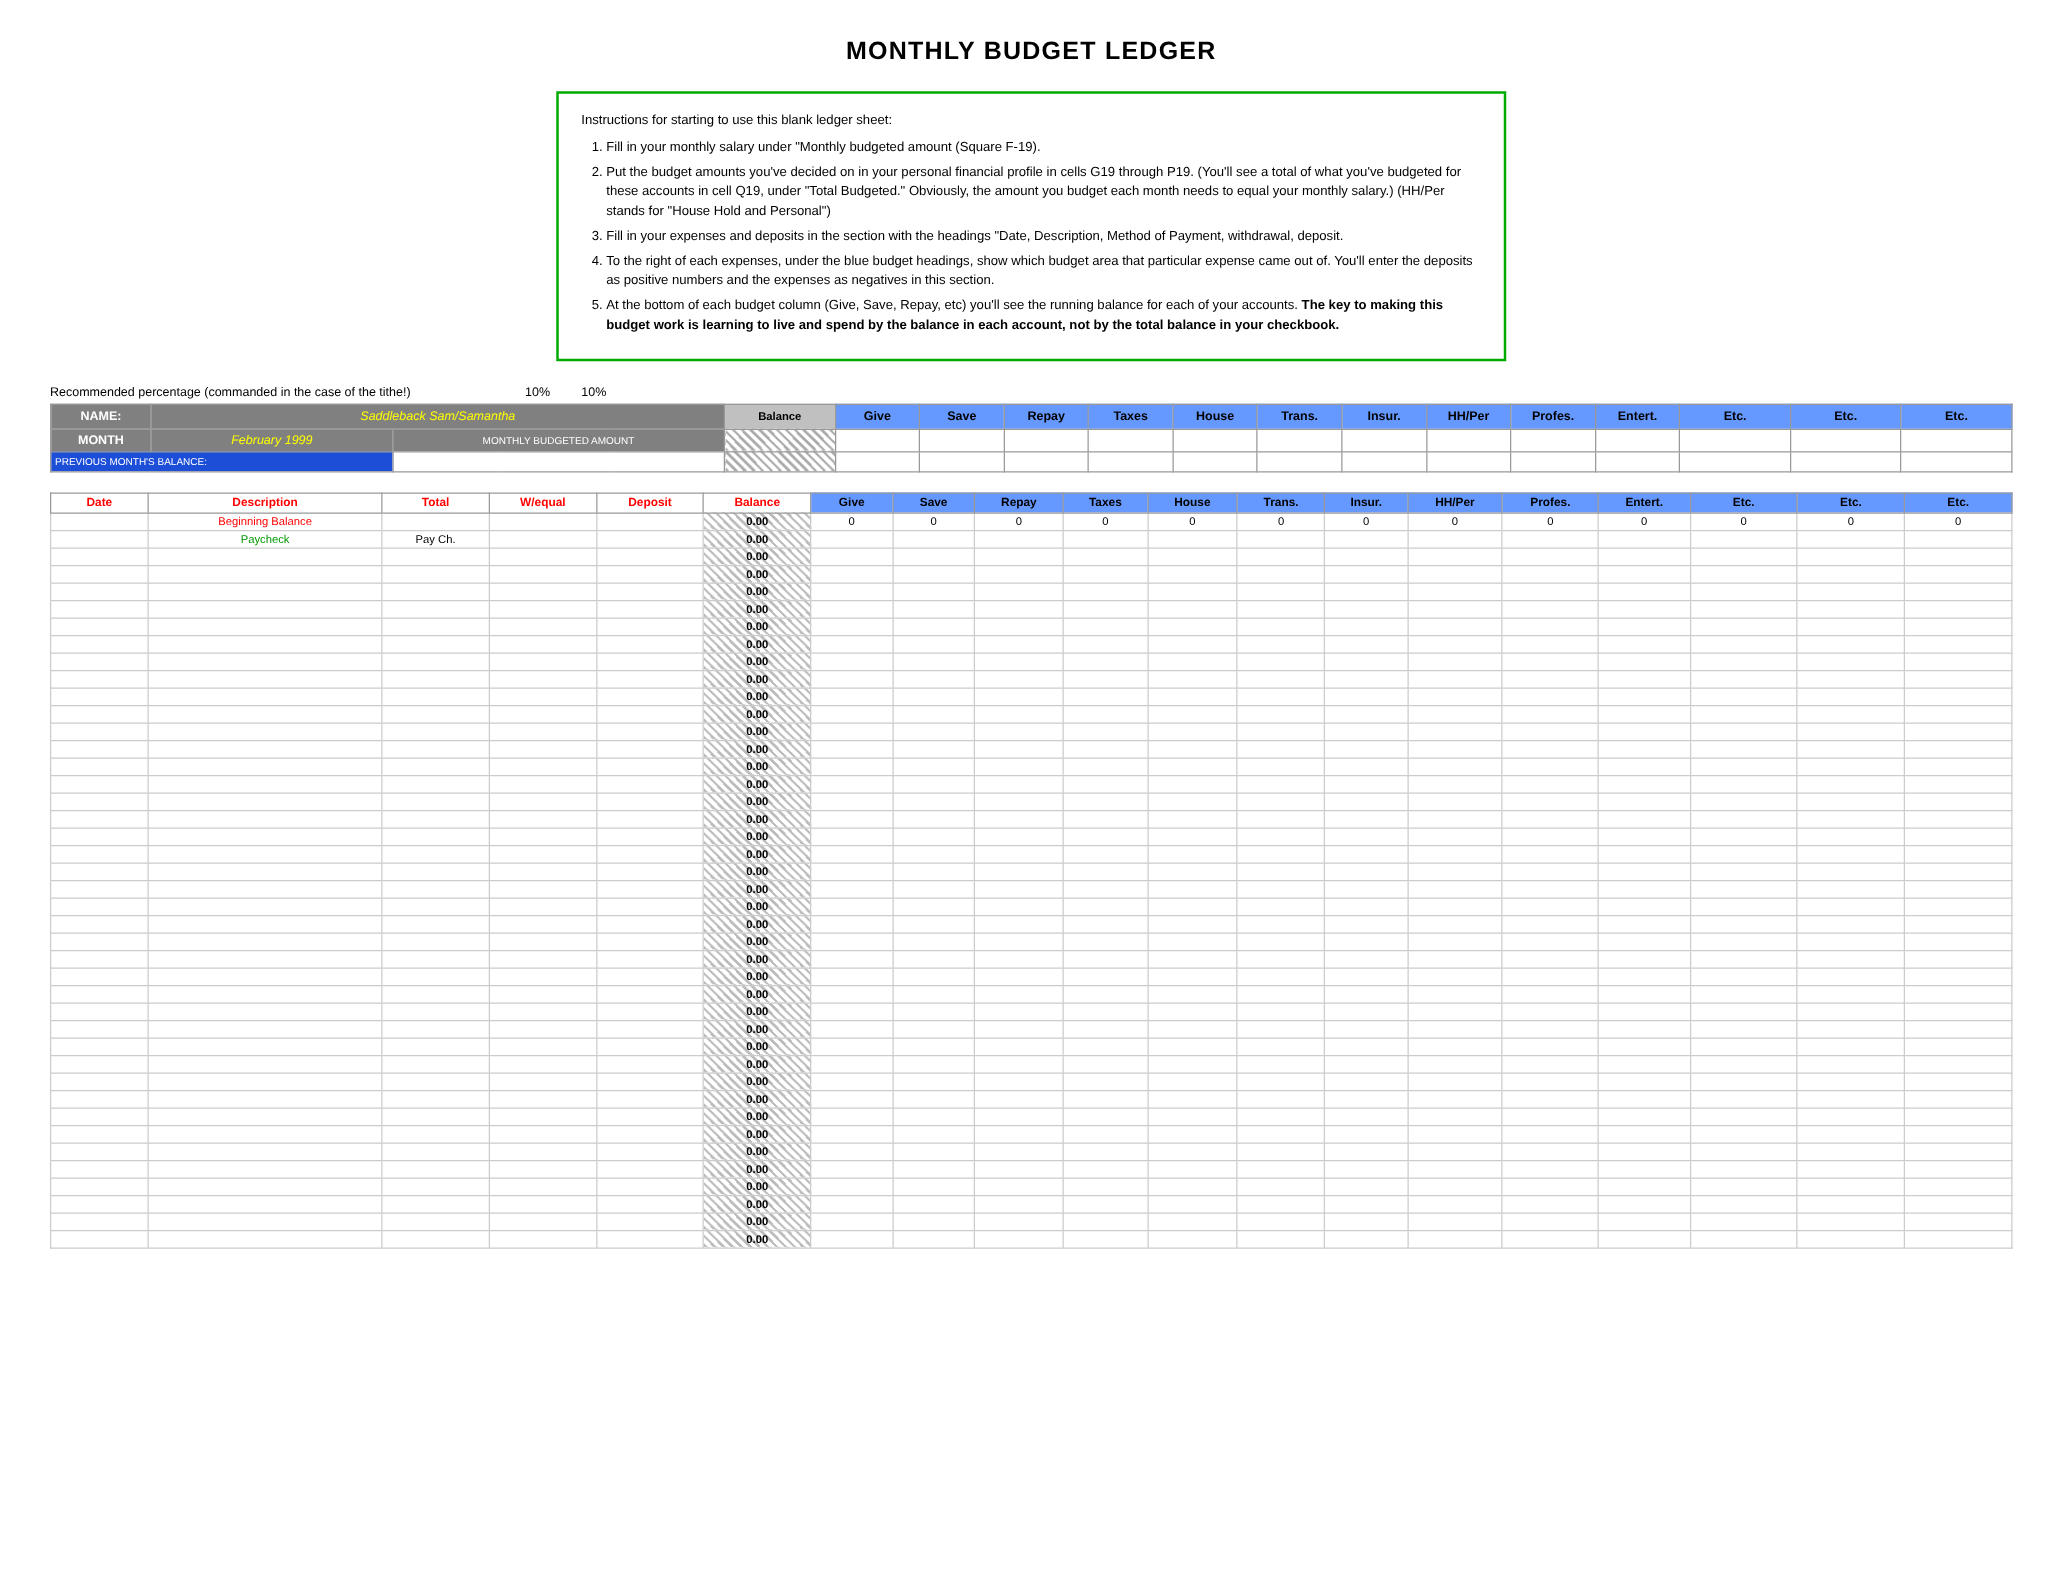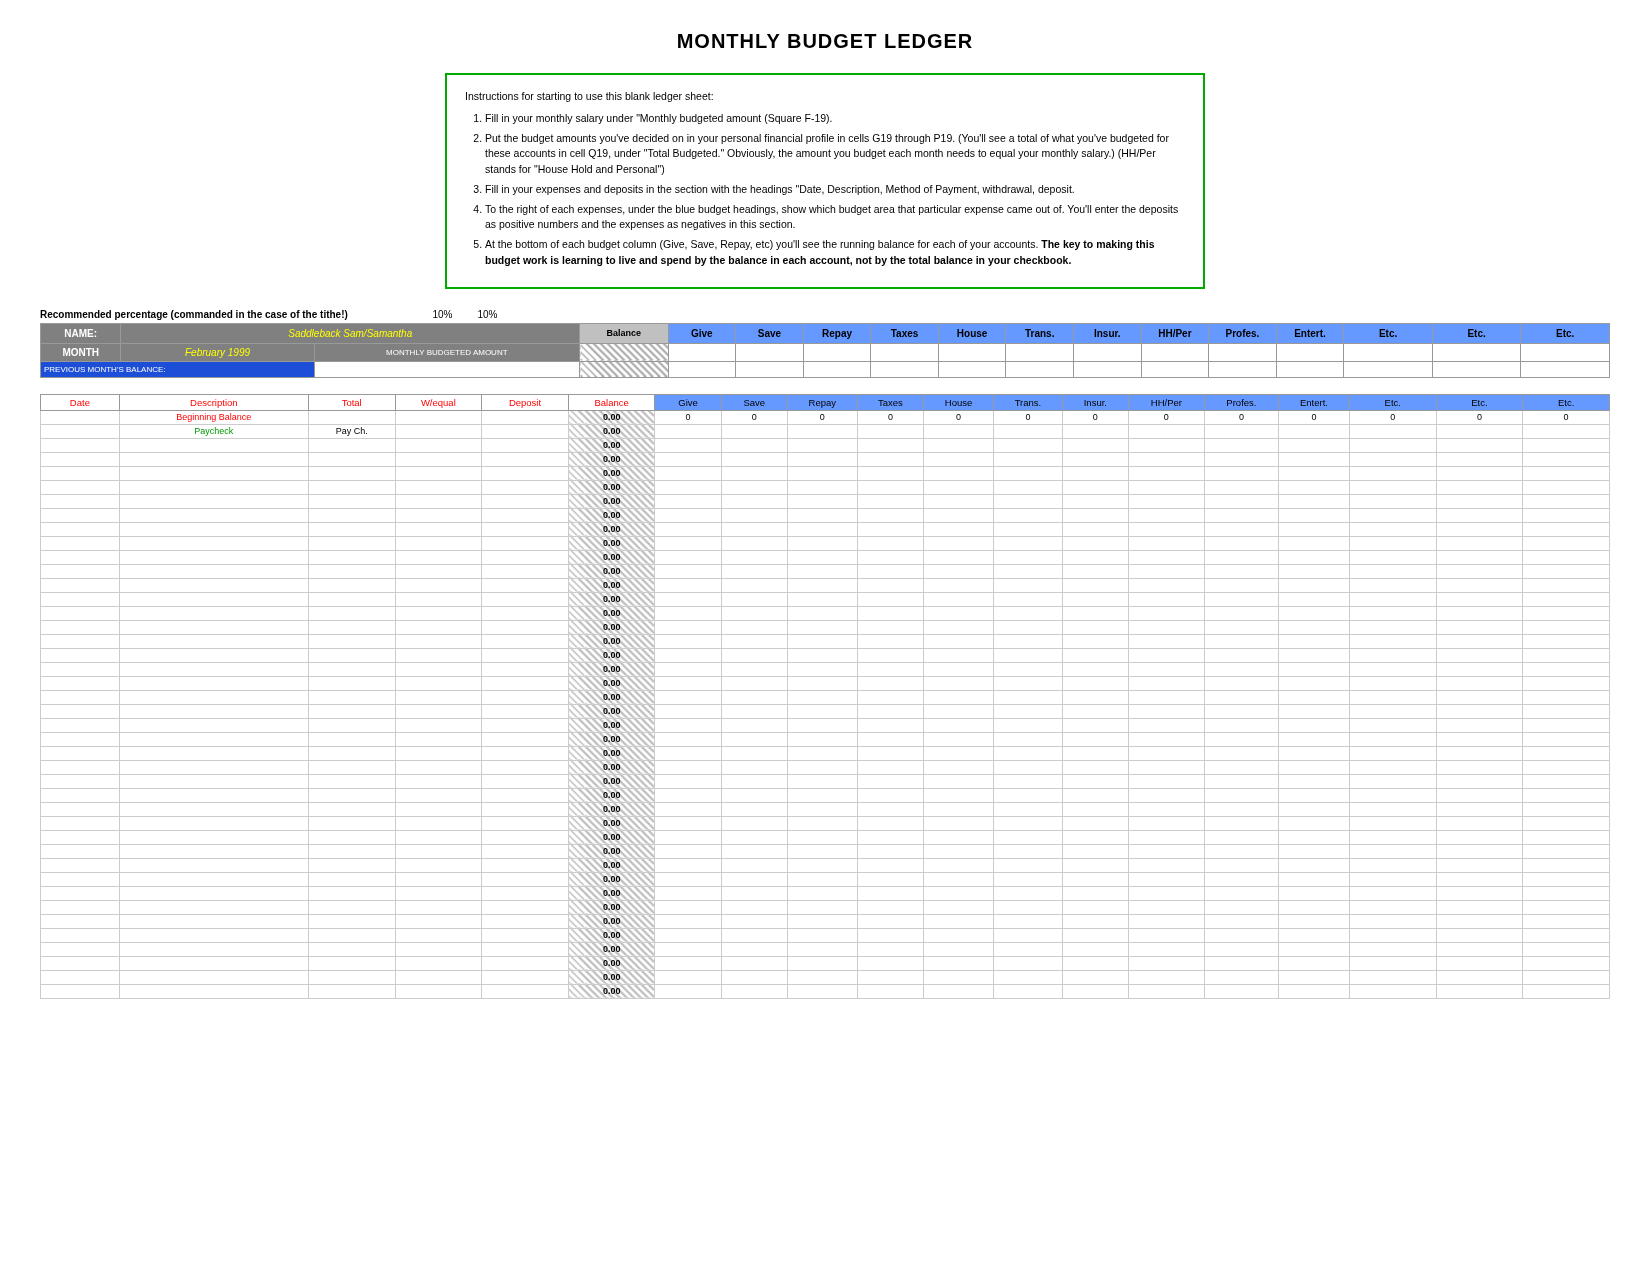--- a/index.html
+++ b/index.html
@@ -124,21 +124,21 @@
     .data-table {
       width: 100%;
       border-collapse: collapse;
       margin-top: 8px;
     }
     .data-table th {
       border: 1px solid #999;
       padding: 2px 8px;
       font-size: 9.5px;
       text-align: center;
-      font-weight: normal;
+      font-weight: bold;
     }
     .data-table td {
       border: 1px solid #ccc;
       padding: 1px 2px;
       font-size: 9px;
       height: 14px;
       text-align: center;
     }
     .th-date { color: red; font-weight: bold; width: 50px; }
     .th-desc { color: red; font-weight: bold; width: 120px; }
@@ -164,22 +164,22 @@
     .running-balance-row td {
       font-weight: normal;
     }
     .running-label { color: red; font-size: 9px; text-align: left; padding-left: 3px; }
     .pct-row {
       display: flex;
       align-items: center;
       margin-bottom: 3px;
       font-size: 10px;
     }
-    .pct-spacer { flex: 1; max-width: 380px; font-weight: bold; }
-    .pct-10 { width: 45px; text-align: center; font-size: 10px; }
+    .pct-spacer { flex: 1; max-width: 380px; }
+    .pct-10 { width: 45px; text-align: left; font-size: 10px; }
   </style>
 </head>
 <body>
 
 <div class="page">
 
   <h1>MONTHLY BUDGET LEDGER</h1>
 
   <div class="instructions-box">
     <p>Instructions for starting to use this blank ledger sheet:</p>

